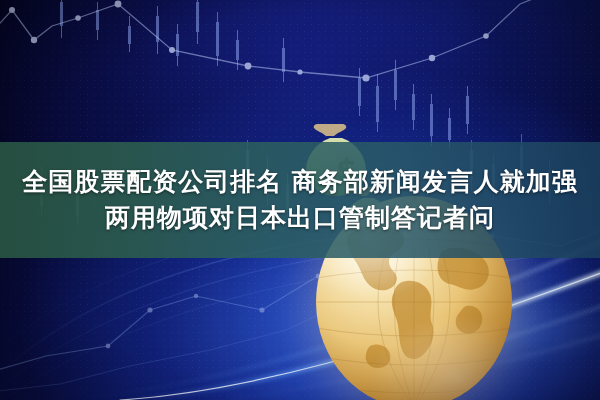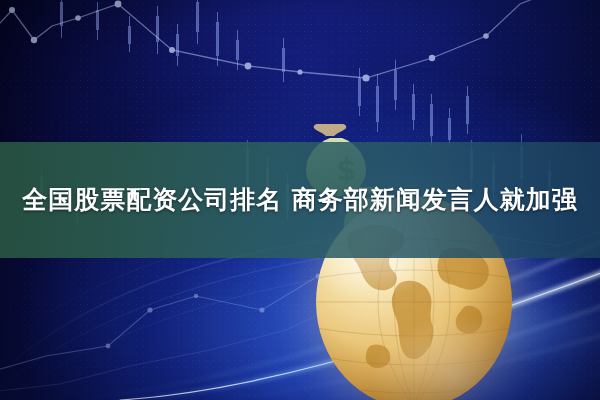--- a/index.html
+++ b/index.html
@@ -332,15 +332,16 @@
       </g>
     </svg>
     <div id="globe-sheen"></div>
     <div id="globe-shade"></div>
   </div>
 
   <div class="layer" id="bg-vignette"></div>
 
   <div id="headline-band">
     <div class="headline-line">全国股票配资公司排名 商务部新闻发言人就加强</div>
+    <div class="headline-line">两用物项对日本出口管制答记者问</div>
   </div>
 
 </div>
 
 </body></html>

